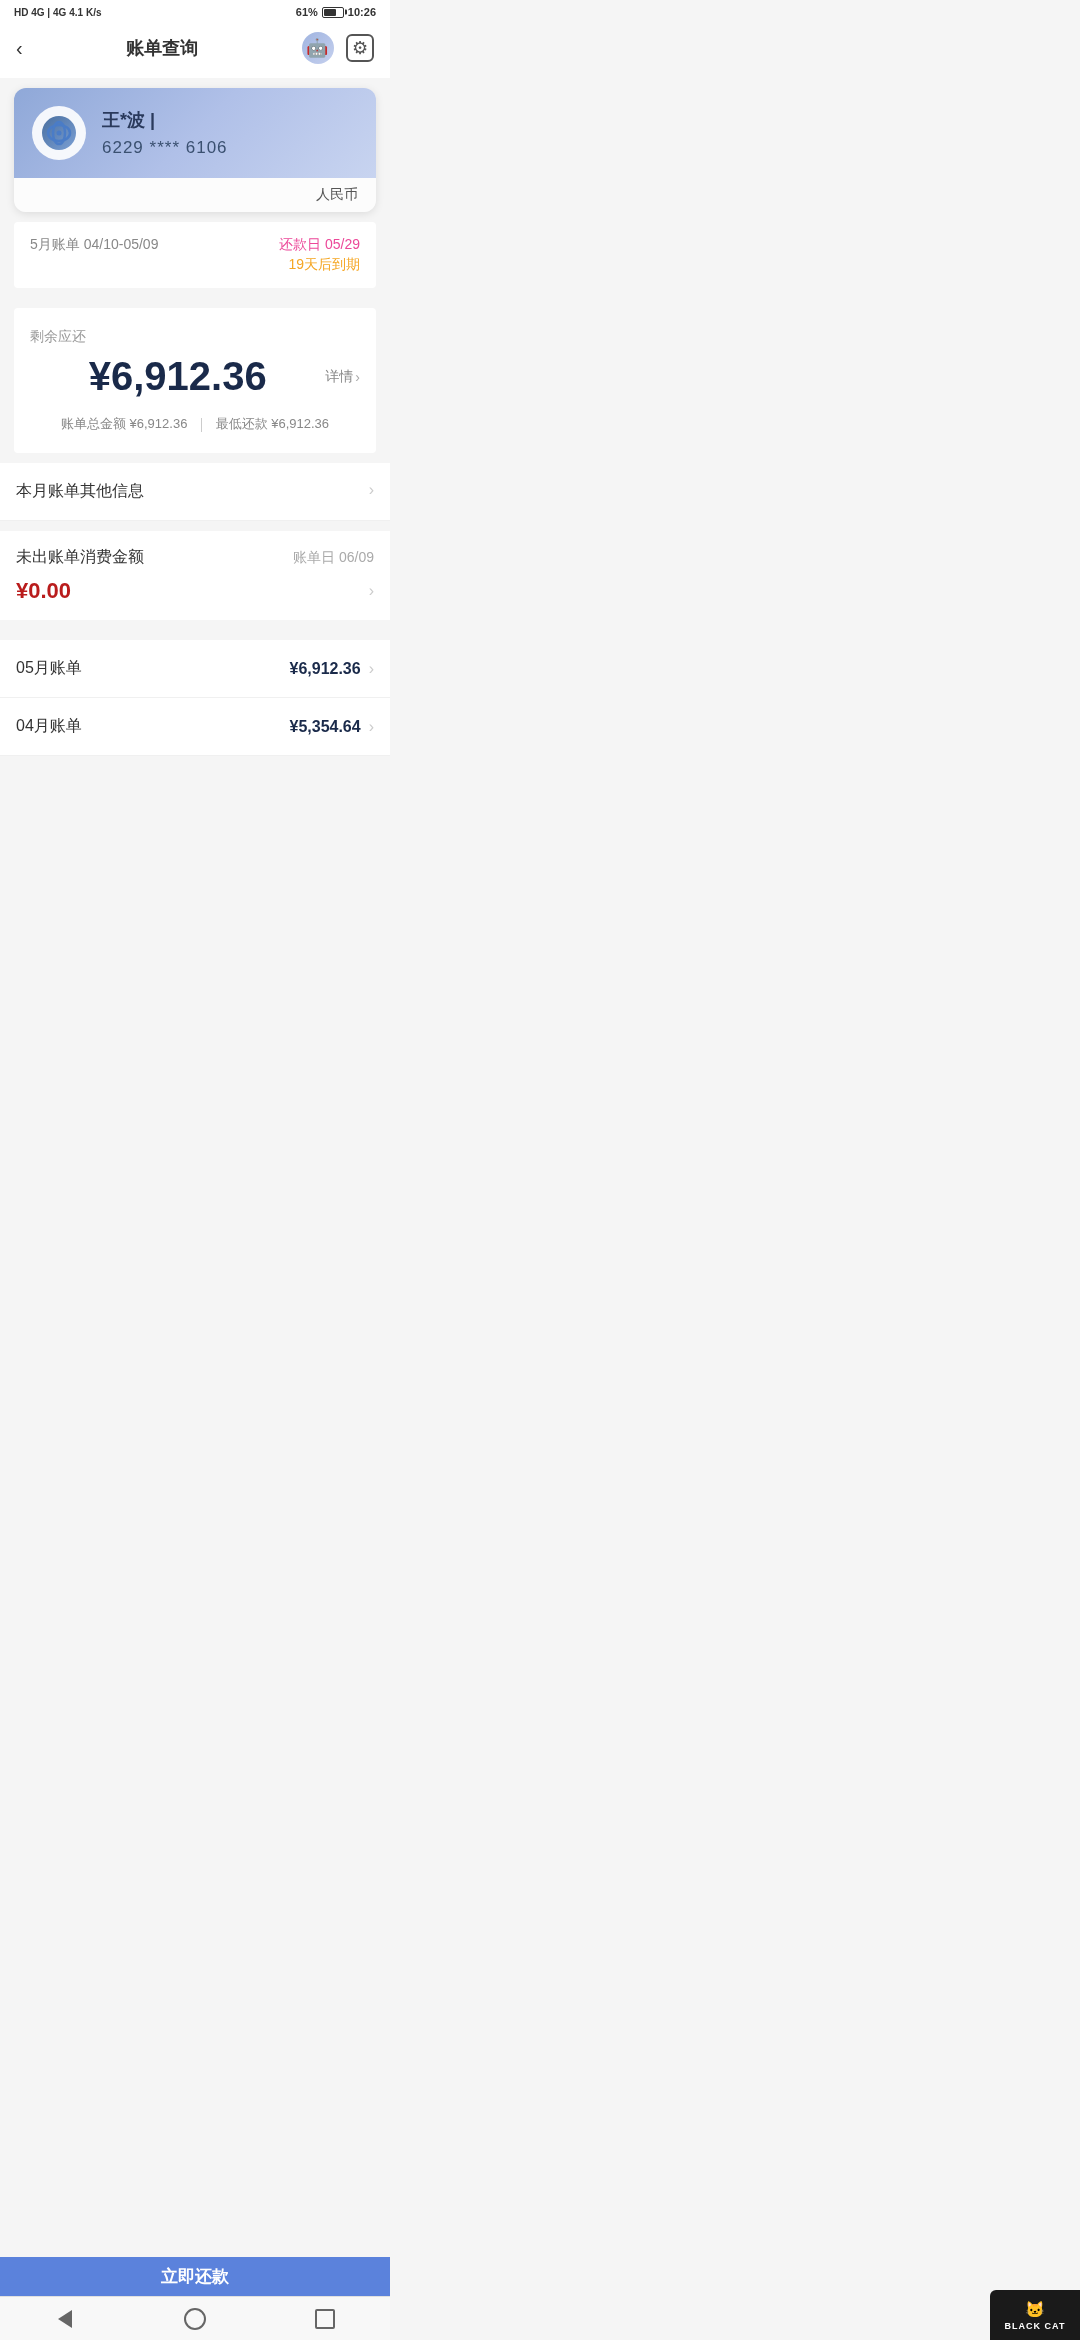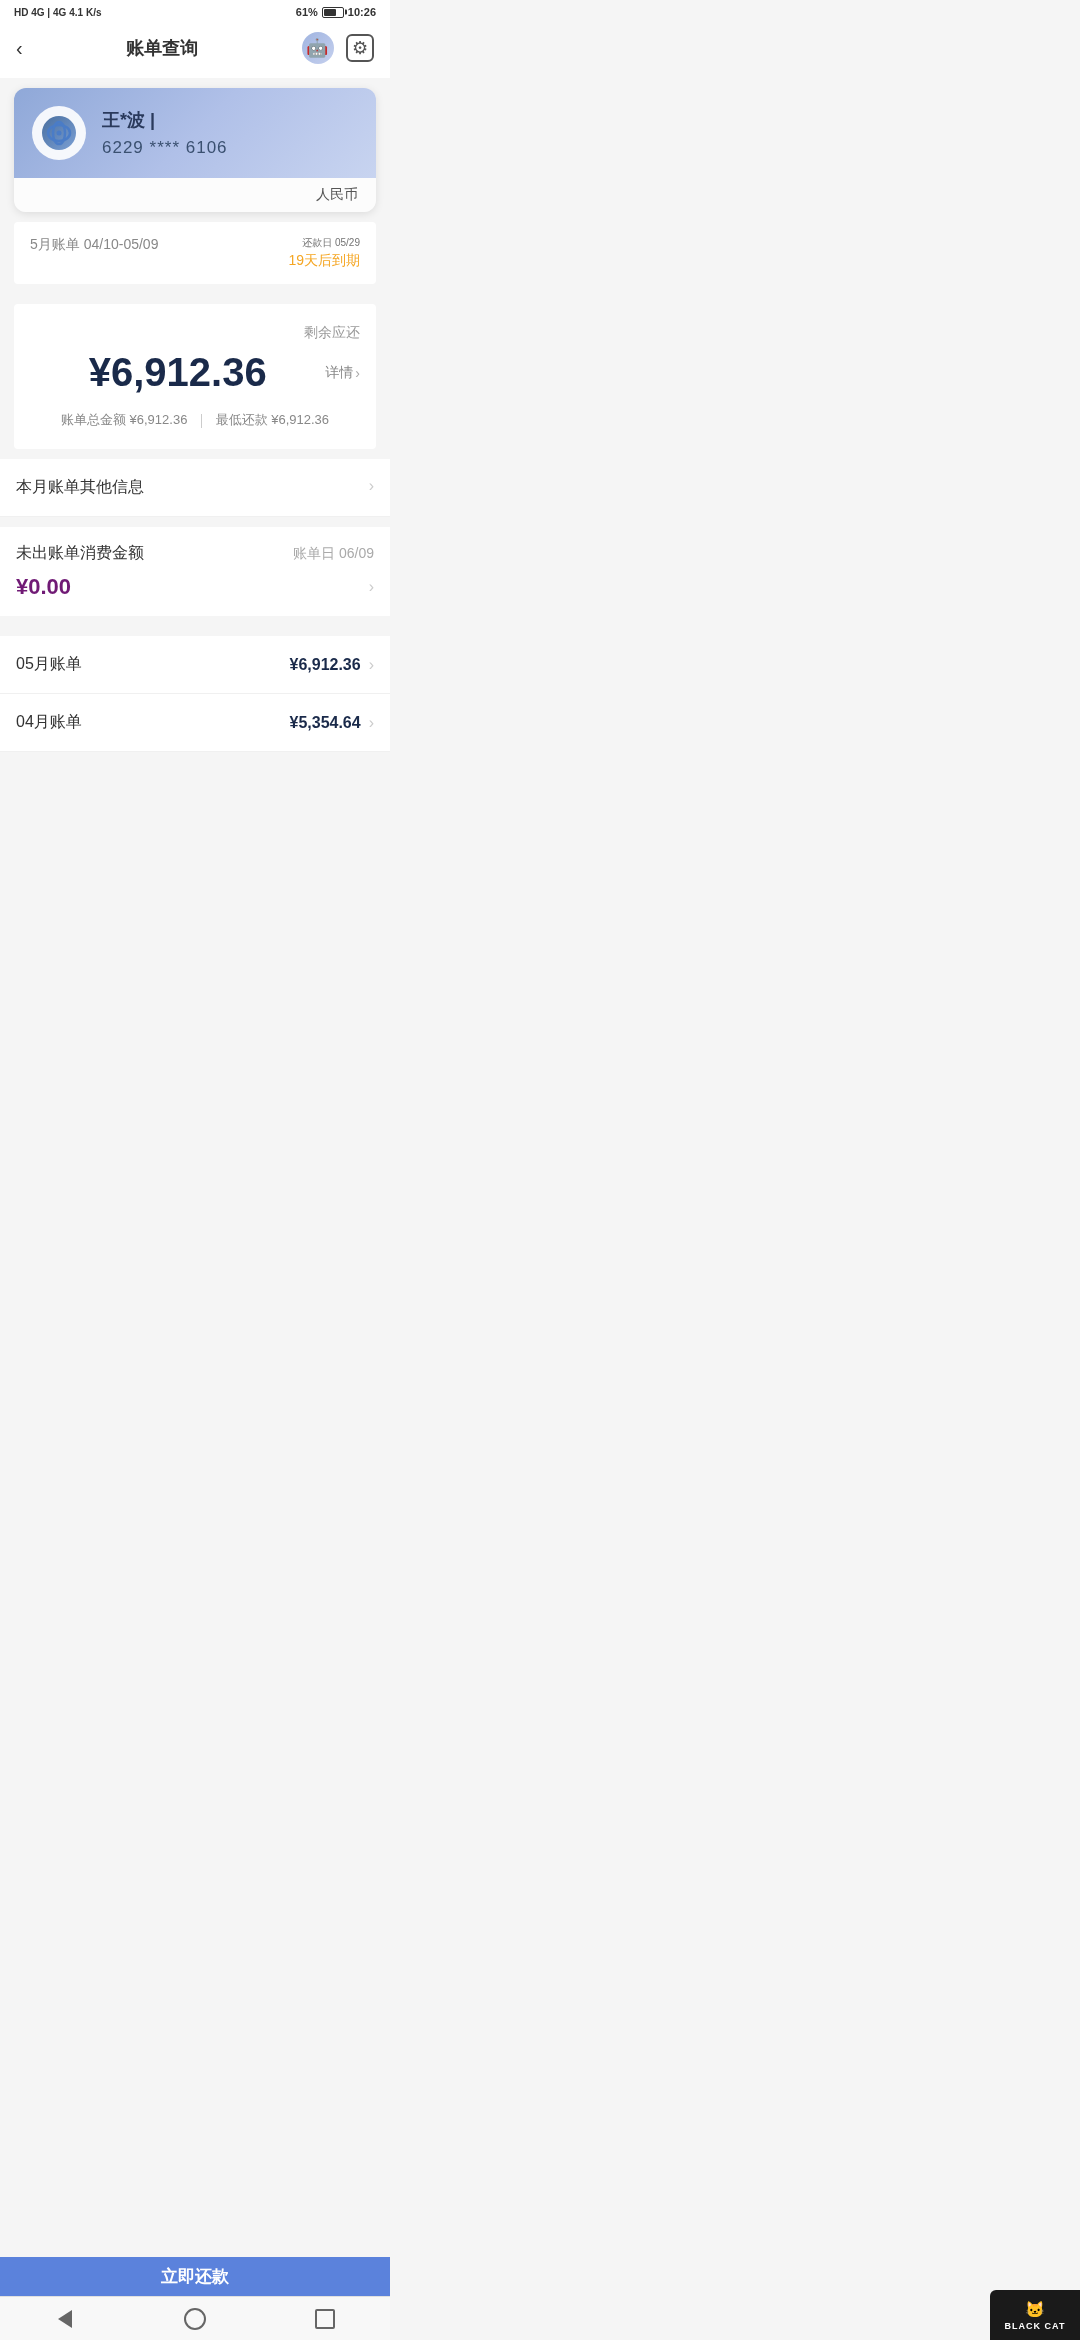--- a/index.html
+++ b/index.html
@@ -190,43 +190,43 @@
       border-radius: 4px;
     }
     .period-left {
       font-size: 14px;
       color: #888;
     }
     .period-right {
       text-align: right;
     }
     .period-date {
-      font-size: 10px;
-      color: #737373;
+      font-size: 14px;
+      color: #ec4899;
       display: block;
       margin-left: 20px;
     }
     .period-days {
       font-size: 14px;
       color: #f5a623;
       display: block;
       margin-top: 2px;
     }
 
     
     .amount-section {
       background: #fff;
       margin: 0 14px;
       padding: 20px 16px 20px 16px;
       border-radius: 4px;
     }
     .amount-label {
       font-size: 14px;
       color: #999;
-      text-align: right;
+      text-align: left;
       margin-bottom: 8px;
     }
     .amount-row {
       display: flex;
       align-items: center;
       justify-content: center;
       margin-bottom: 16px;
     }
     .amount-value {
       font-size: 40px;
@@ -319,21 +319,21 @@
     }
     .uncleared-amount-row {
       display: flex;
       justify-content: space-between;
       align-items: center;
       padding: 8px 0 16px 0;
     }
     .uncleared-amount {
       font-size: 22px;
       font-weight: 600;
-      color: #701a75;
+      color: #b91c1c;
     }
 
     
     .monthly-section {
       background: #fff;
       margin: 10px 0 0 0;
     }
     .monthly-item {
       padding: 18px 16px;
       display: flex;

